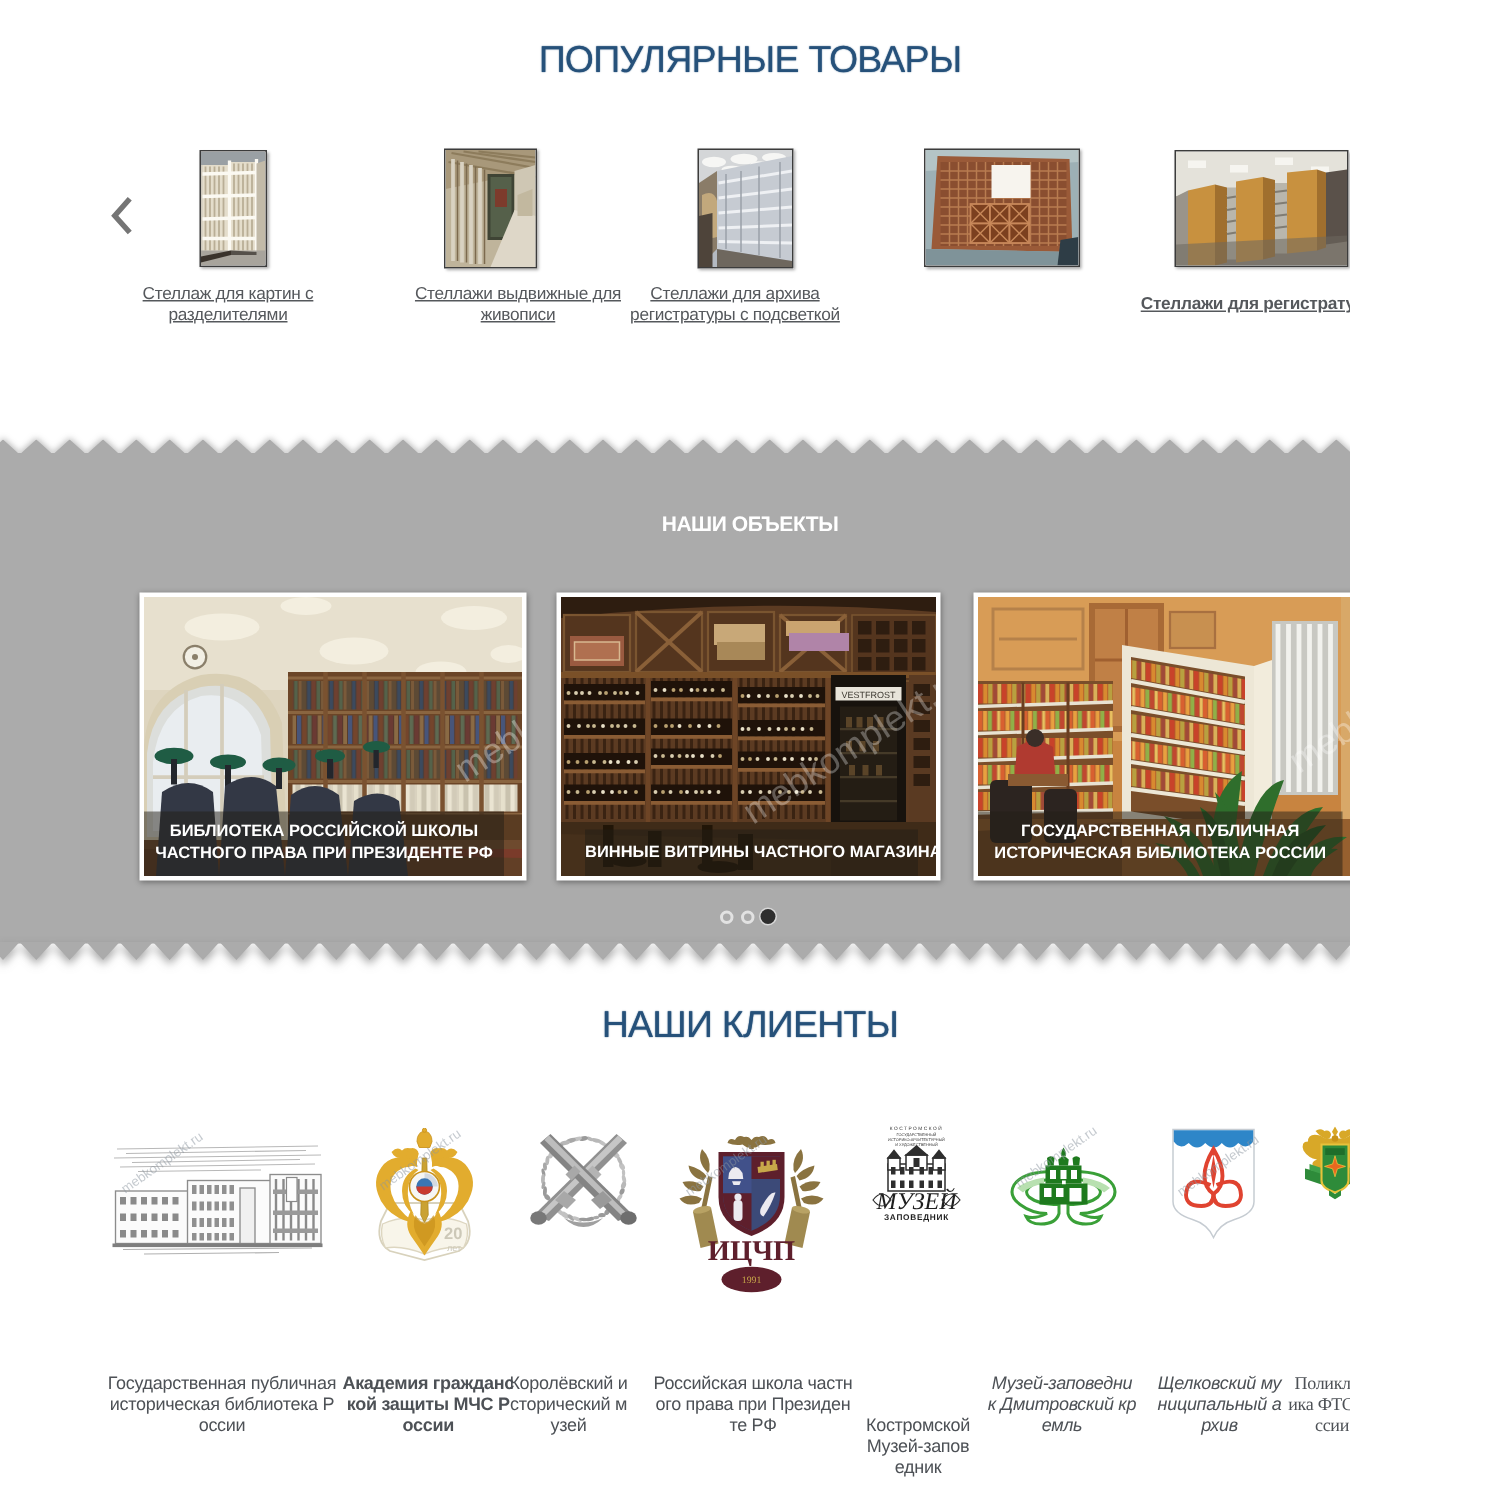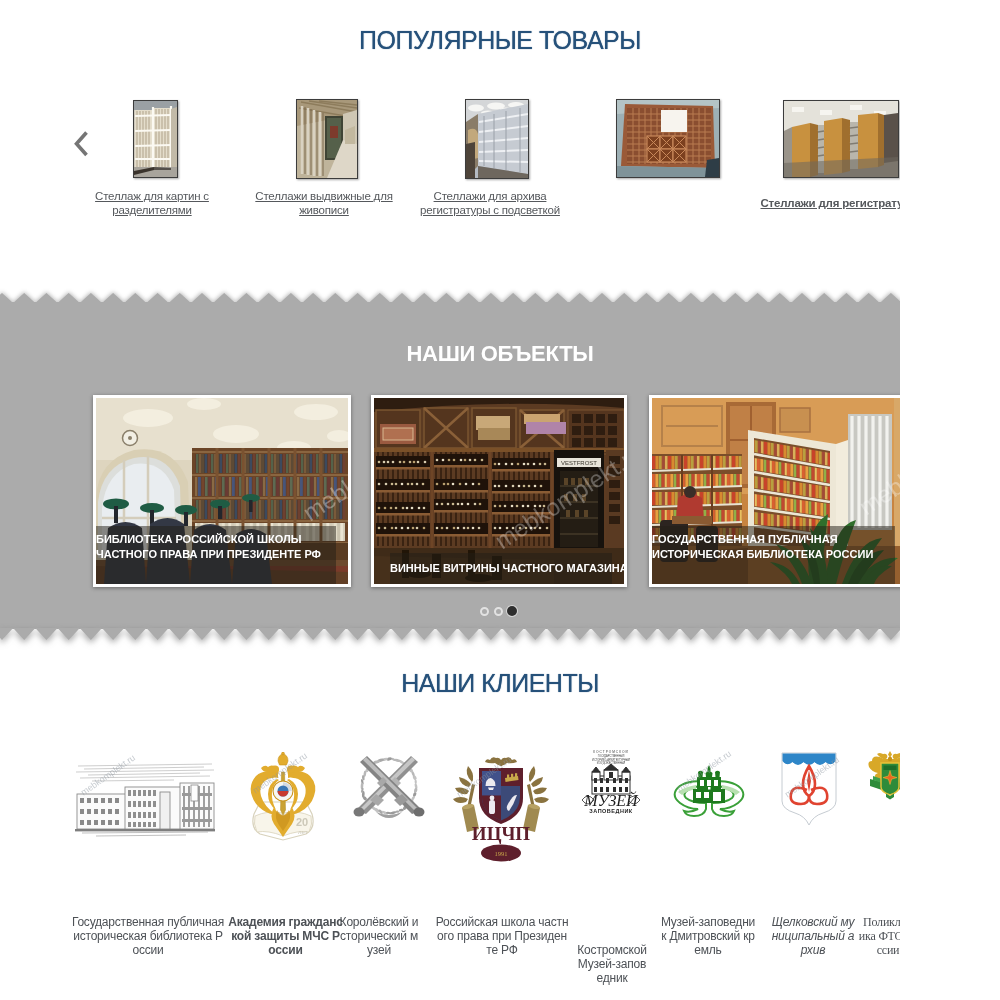--- a/index.html
+++ b/index.html
@@ -7,21 +7,21 @@
   html,body { background:#ffffff; }
   body { font-family:"Liberation Sans", sans-serif; }
   .page { position:relative; width:900px; height:1000px; background:#fff; overflow:hidden; }
   .abs { position:absolute; }
   h1.sect { position:absolute; width:1000px; text-align:center; color:#26517a; font-size:25px; font-weight:normal; letter-spacing:-0.5px; text-shadow:0 0 0.9px #26517a; }
   .thumb { position:absolute; border:1px solid #3c3c3c; box-shadow:1px 1px 2px rgba(0,0,0,0.35); overflow:hidden; }
   .thumb svg { display:block; }
   .plink { position:absolute; width:180px; font-size:11.5px; letter-spacing:-0.2px; line-height:14.5px; color:#55585c; text-align:center; text-decoration:underline; display:flex; align-items:center; justify-content:center; height:32px; }
   .card { position:absolute; background:#fff; padding:3px; box-shadow:0 1px 4px rgba(0,0,0,0.4); }
   .card .ph { position:relative; overflow:hidden; }
-  .cap { position:absolute; left:0; right:12px; bottom:0; background:rgba(34,29,22,0.5); color:#fff; font-weight:bold; font-size:11px; letter-spacing:-0.2px; line-height:15px; text-align:left; padding:6px 0 22px; letter-spacing:0; white-space:nowrap; }
+  .cap { position:absolute; left:0; right:12px; bottom:0; background:rgba(34,29,22,0.5); color:#fff; font-weight:bold; font-size:11px; letter-spacing:-0.2px; line-height:15px; text-align:center; padding:6px 0 7px; letter-spacing:0; white-space:nowrap; }
   .cap1 { padding-top:8px; padding-bottom:8px;margin-left:16px; }
   .wm2 { position:absolute; color:rgba(140,150,160,0.5); font-size:9px; transform:rotate(-35deg); white-space:nowrap; }
   .clabel { position:absolute; font-size:12px; line-height:14px; color:#4d5156; text-align:center; letter-spacing:-0.2px; }
 </style>
 </head>
 <body>
 <div class="page">
 
   <h1 class="sect" style="top:26px;">ПОПУЛЯРНЫЕ ТОВАРЫ</h1>
 
@@ -96,21 +96,21 @@
       </g>
       <rect x="28" y="16" width="18" height="44" fill="#3f4435"></rect>
       <rect x="30" y="18" width="14" height="40" fill="#55604a"></rect>
       <rect x="33" y="26" width="8" height="12" fill="#7d3b2c"></rect>
       <polygon points="46,14 60,10 60,78 46,66" fill="#cfc7b4"></polygon>
       <polygon points="46,40 60,44 60,78 30,78" fill="#ded7c8"></polygon>
       <polygon points="48,30 58,26 58,44 48,44" fill="#c2b89f"></polygon>
     </svg>
   </div>
 
-  <div class="plink" style="left:234px; top:187px;">
+  <div class="plink" style="left:234px; top:187px;justify-content:flex-end;">
       <span>Стеллажи выдвижные для<br>живописи</span>
     </div>
 
   <div class="thumb" style="left:465px; top:99px; width:64px; height:80px;">
     <svg width="62" height="78" viewBox="0 0 62 78">
       <rect width="62" height="78" fill="#b4bac2"></rect>
       <polygon points="0,0 62,0 62,10 0,22" fill="#d4d6d8"></polygon>
       <g fill="#f6f6f4">
         <ellipse cx="10" cy="8" rx="8" ry="3.5"></ellipse>
           <ellipse cx="30" cy="6" rx="9" ry="3.5"></ellipse>
@@ -257,21 +257,21 @@
   <svg class="abs" style="left:0; top:293px; filter:drop-shadow(0 -1px 2px rgba(90,90,90,0.45));" width="1000" height="12" viewBox="0 0 1000 12" preserveAspectRatio="none">
     <path d="M0 1.8 L2.0 0 L13.1 10 L24.2 0 L35.3 10 L46.4 0 L57.6 10 L68.7 0 L79.8 10 L90.9 0 L102.0 10 L113.1 0 L124.2 10 L135.3 0 L146.4 10 L157.6 0 L168.7 10 L179.8 0 L190.9 10 L202.0 0 L213.1 10 L224.2 0 L235.3 10 L246.4 0 L257.6 10 L268.7 0 L279.8 10 L290.9 0 L302.0 10 L313.1 0 L324.2 10 L335.3 0 L346.4 10 L357.6 0 L368.7 10 L379.8 0 L390.9 10 L402.0 0 L413.1 10 L424.2 0 L435.3 10 L446.4 0 L457.6 10 L468.7 0 L479.8 10 L490.9 0 L502.0 10 L513.1 0 L524.2 10 L535.3 0 L546.4 10 L557.6 0 L568.7 10 L579.8 0 L590.9 10 L602.0 0 L613.1 10 L624.2 0 L635.3 10 L646.4 0 L657.6 10 L668.7 0 L679.8 10 L690.9 0 L702.0 10 L713.1 0 L724.2 10 L735.3 0 L746.4 10 L757.6 0 L768.7 10 L779.8 0 L790.9 10 L802.0 0 L813.1 10 L824.2 0 L835.3 10 L846.4 0 L857.6 10 L868.7 0 L879.8 10 L890.9 0 L902.0 10 L913.1 0 L924.2 10 L935.3 0 L946.4 10 L957.6 0 L968.7 10 L979.8 0 L990.9 10 L1002.0 0 L1013.1 10 L1000 10 L1000 10 L1000 12 L0 12 Z" fill="#ababab"></path>
   </svg>
 
   <div class="abs" style="left:0; top:302px; width:1000px; height:327px; background:#ababab;"></div>
 
   <svg class="abs" style="left:0; top:628px; filter:drop-shadow(0 3px 3px rgba(80,80,80,0.5));" width="1000" height="12" viewBox="0 0 1000 12" preserveAspectRatio="none">
     <path d="M0 0 L0 9.8 L2.0 12 L13.1 0 L24.2 12 L35.3 0 L46.4 12 L57.6 0 L68.7 12 L79.8 0 L90.9 12 L102.0 0 L113.1 12 L124.2 0 L135.3 12 L146.4 0 L157.6 12 L168.7 0 L179.8 12 L190.9 0 L202.0 12 L213.1 0 L224.2 12 L235.3 0 L246.4 12 L257.6 0 L268.7 12 L279.8 0 L290.9 12 L302.0 0 L313.1 12 L324.2 0 L335.3 12 L346.4 0 L357.6 12 L368.7 0 L379.8 12 L390.9 0 L402.0 12 L413.1 0 L424.2 12 L435.3 0 L446.4 12 L457.6 0 L468.7 12 L479.8 0 L490.9 12 L502.0 0 L513.1 12 L524.2 0 L535.3 12 L546.4 0 L557.6 12 L568.7 0 L579.8 12 L590.9 0 L602.0 12 L613.1 0 L624.2 12 L635.3 0 L646.4 12 L657.6 0 L668.7 12 L679.8 0 L690.9 12 L702.0 0 L713.1 12 L724.2 0 L735.3 12 L746.4 0 L757.6 12 L768.7 0 L779.8 12 L790.9 0 L802.0 12 L813.1 0 L824.2 12 L835.3 0 L846.4 12 L857.6 0 L868.7 12 L879.8 0 L890.9 12 L902.0 0 L913.1 12 L924.2 0 L935.3 12 L946.4 0 L957.6 12 L968.7 0 L979.8 12 L990.9 0 L1002.0 12 L1013.1 0 L1000 0 Z" fill="#ababab"></path>
   </svg>
 
-  <div class="abs" style="top:341px; width:1000px; text-align:center; color:#ffffff; font-size:22px; font-weight:bold; letter-spacing:-0.3px;">НАШИ ОБЪЕКТЫ</div>
+  <div class="abs" style="top:341px; width:1000px; text-align:center; color:#ffffff; font-size:14px; font-weight:bold; letter-spacing:-0.3px;">НАШИ ОБЪЕКТЫ</div>
 
   <div class="card" style="left:93px; top:395px; width:258px; height:192px;">
     <div class="ph" style="width:252px; height:186px;">
       <svg width="252" height="186" viewBox="0 0 252 186">
         <defs>
           <pattern id="bk1" width="15" height="20" patternUnits="userSpaceOnUse">
             <rect width="15" height="20" fill="#4a3322"></rect>
             <rect x="0" width="3.2" height="20" fill="#5d4a35"></rect>
               <rect x="3.6" width="2.6" height="20" fill="#3c4a5e"></rect>
             <rect x="6.6" width="3" height="20" fill="#6e4030"></rect>
@@ -1051,21 +1051,21 @@
         <rect x="42" y="17" width="4" height="6"></rect>
       <rect x="24" y="29" width="5" height="6"></rect>
         <rect x="32" y="29" width="5" height="6"></rect>
         <rect x="41" y="29" width="8" height="9"></rect>
       <rect x="36" y="24" width="2.5" height="2.5"></rect>
     </g>
   </svg>
 
   <div class="wm2" style="left:672px; top:766px;">mebkomplekt.ru</div>
 
-  <div class="clabel" style="left:655px; top:915px; width:106px;">Музей-заповедни<br>к Дмитровский кр<br>емль</div>
+  <div class="clabel" style="left:655px; top:915px; width:106px;font-style:italic;">Музей-заповедни<br>к Дмитровский кр<br>емль</div>
 
   <svg class="abs" style="left:780px; top:751px;" width="58" height="76" viewBox="0 0 58 76">
     <path d="M2 2 L56 2 L56 50 Q56 58 43 62 Q33 65 29 74 Q25 65 15 62 Q2 58 2 50 Z" fill="#ffffff" stroke="#c6ccd2" stroke-width="1"></path>
     <path d="M2.5 2.5 L55.5 2.5 L55.5 10 Q51 16 45.5 11 Q40 17 34.5 11 Q29.5 17 23.5 11 Q18 17 12.5 11 Q7 16 2.5 10 Z" fill="#2e86c8"></path>
     <g fill="none" stroke="#e04330" stroke-width="2.6">
       <path d="M29 15 Q23 25 23 33 Q23 41 29 45 Q35 41 35 33 Q35 25 29 15 Z"></path>
       <path d="M27 39 Q13 33 11 43 Q9 53 21 53 Q29 53 29 45"></path>
       <path d="M31 39 Q45 33 47 43 Q49 53 37 53 Q29 53 29 45"></path>
     </g>
     <path d="M29 19 L31 30 L29 41 L27 30 Z" fill="#e04330"></path>

